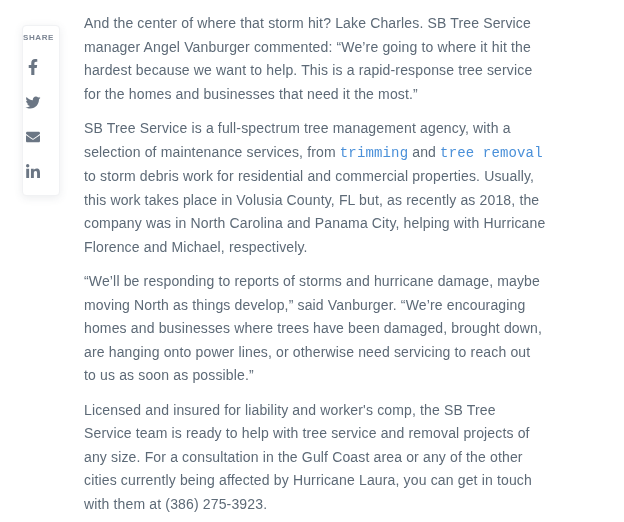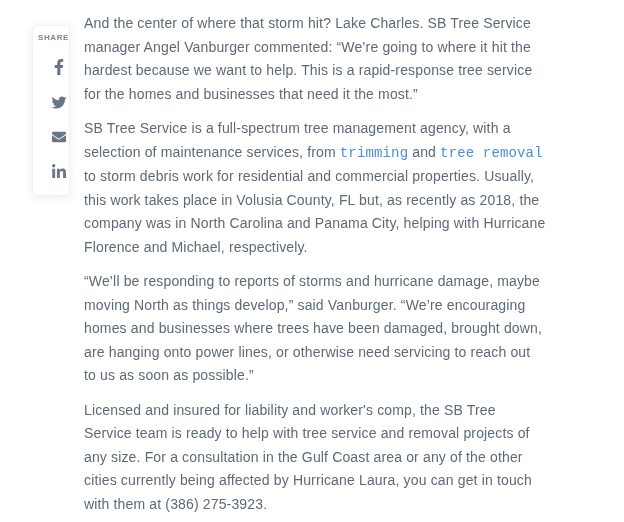--- a/index.html
+++ b/index.html
@@ -13,31 +13,31 @@
   .page {
     position: relative;
     width: 624px;
     height: 522px;
     overflow: hidden;
     background: #ffffff;
   }
   
   .share-rail {
     position: absolute;
-    left: 32px;
+    left: 22px;
     top: 25px;
     width: 38px;
     box-sizing: border-box;
     background: #ffffff;
     border: 1px solid #f1f2f4;
     border-radius: 4px;
     box-shadow: 0 2px 8px rgba(70, 80, 100, 0.10);
     display: flex;
     flex-direction: column;
-    align-items: flex-end;
+    align-items: flex-start;
     padding: 7px 0 13px 0;
   }
   .share-label {
     font-size: 8px;
     font-weight: bold;
     letter-spacing: 0.6px;
     color: #7d8694;
   }
   .share-btn {
     background: none;

